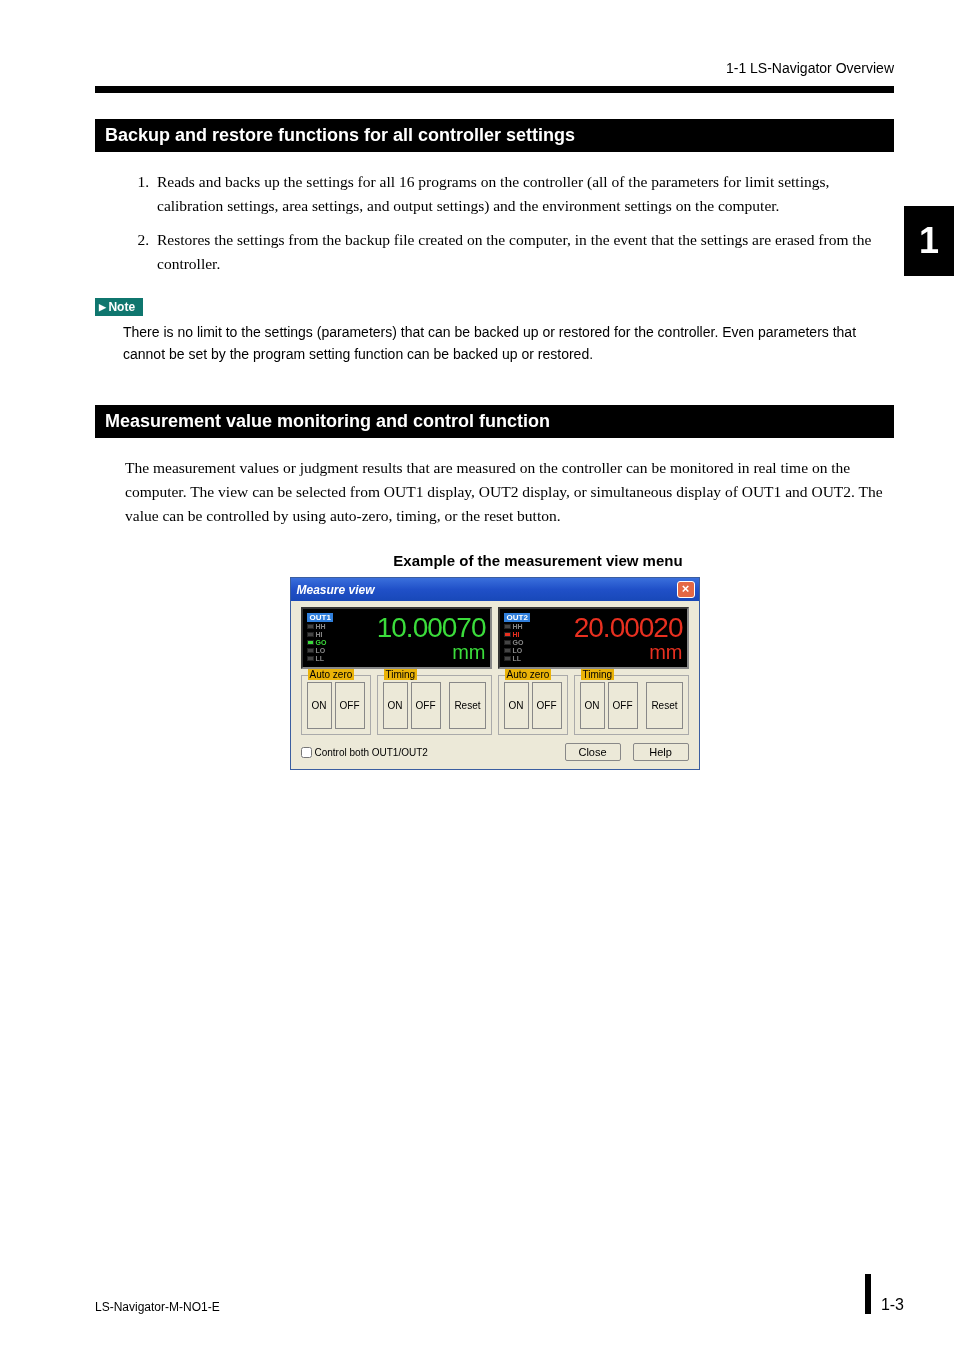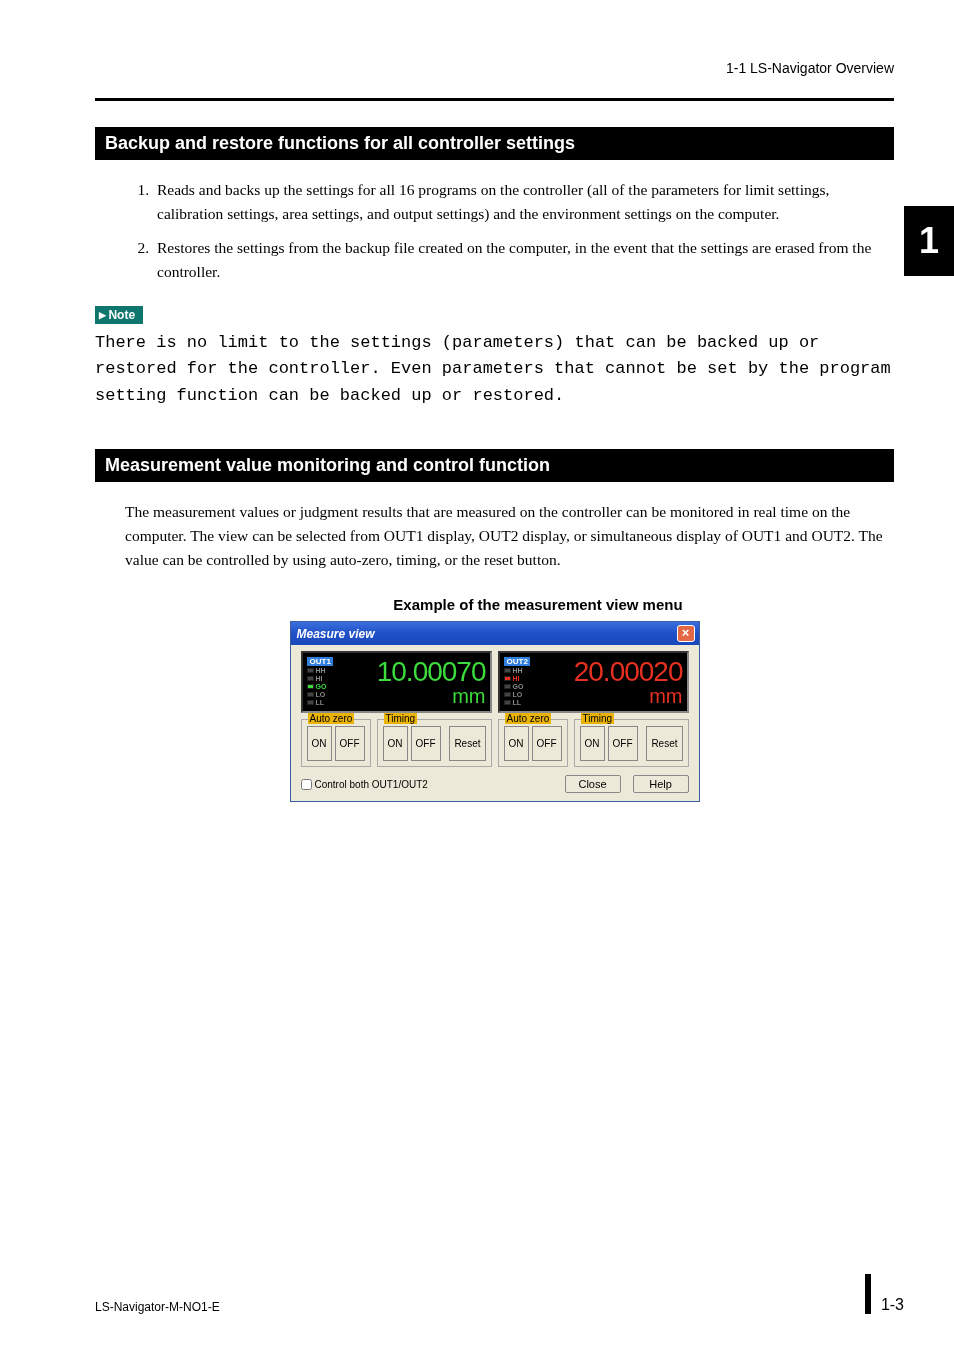--- a/index.html
+++ b/index.html
@@ -5,22 +5,22 @@
   * { box-sizing: border-box; margin: 0; padding: 0; }
   body {
     font-family: "Times New Roman", Times, serif;
     background: #fff;
     width: 954px;
     height: 1350px;
     position: relative;
     padding: 60px 60px 40px 95px;
   }
   .header-area {
-    border-bottom: 3px solid #000000;
-    padding-bottom: 22px;
+    border-bottom: 7px solid #000000;
+    padding-bottom: 10px;
     margin-bottom: 26px;
   }
   .header-text {
     text-align: right;
     font-size: 14px;
     font-family: Arial, sans-serif;
   }
   .section-bar {
     background: #000;
     color: #fff;
@@ -54,24 +54,25 @@
     padding: 2px 8px 2px 4px;
     margin-top: 12px;
     margin-bottom: 6px;
   }
   .note-tag::before {
     content: "▶ ";
     font-size: 9px;
     vertical-align: 1px;
   }
   .note-text {
-    font-family: Liberation Mono, monospace;
-    font-size: 17px;
+    font-family: Liberation Sans, sans-serif;
+    font-size: 14px;
     line-height: 1.55;
     margin-bottom: 40px;
+    margin-left: 28px;
   }
   .caption {
     font-family: Arial, sans-serif;
     font-weight: bold;
     font-size: 15px;
     text-align: center;
     margin-left: 87px;
     margin-top: 24px;
     margin-bottom: 8px;
   }
@@ -239,21 +240,21 @@
   .fs > legend, .fs-title {
     position: absolute;
     top: -7px; left: 6px;
     background: #eab308;
     font-size: 10px;
     padding: 0 2px;
   }
   .mini-btn {
     background: #ece9d8;
     border: 1px solid #888;
-    padding: 11px 4px;
+    padding: 17px 4px;
     font-size: 10px;
     cursor: pointer;
     font-family: Tahoma, Arial, sans-serif;
   }
   .bottom-row {
     display: flex;
     justify-content: space-between;
     align-items: center;
   }
 </style>

